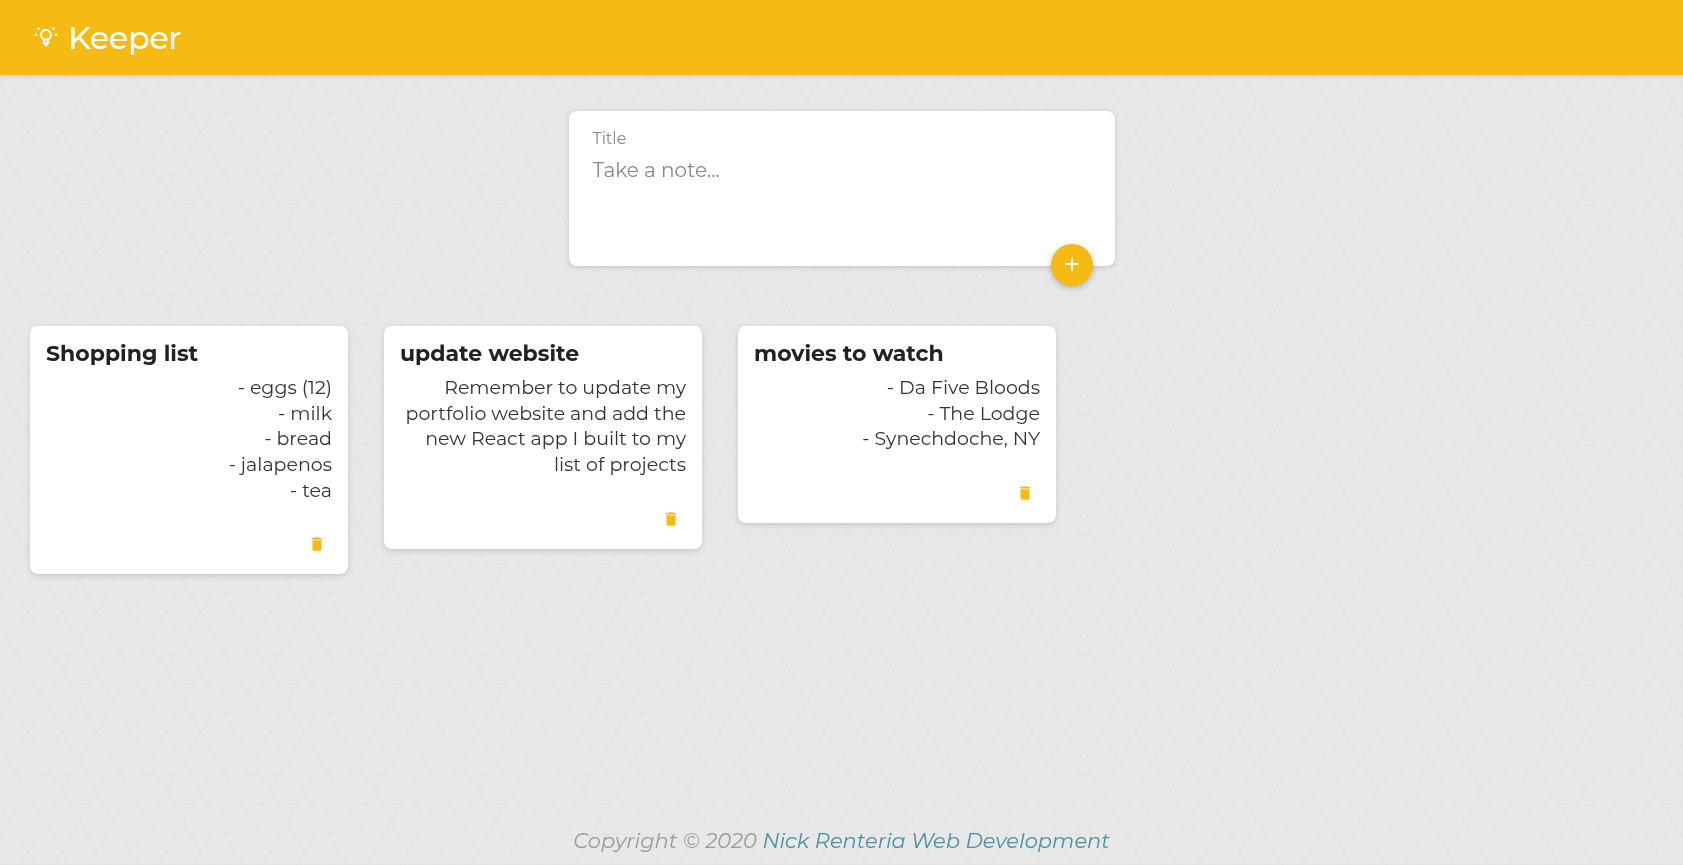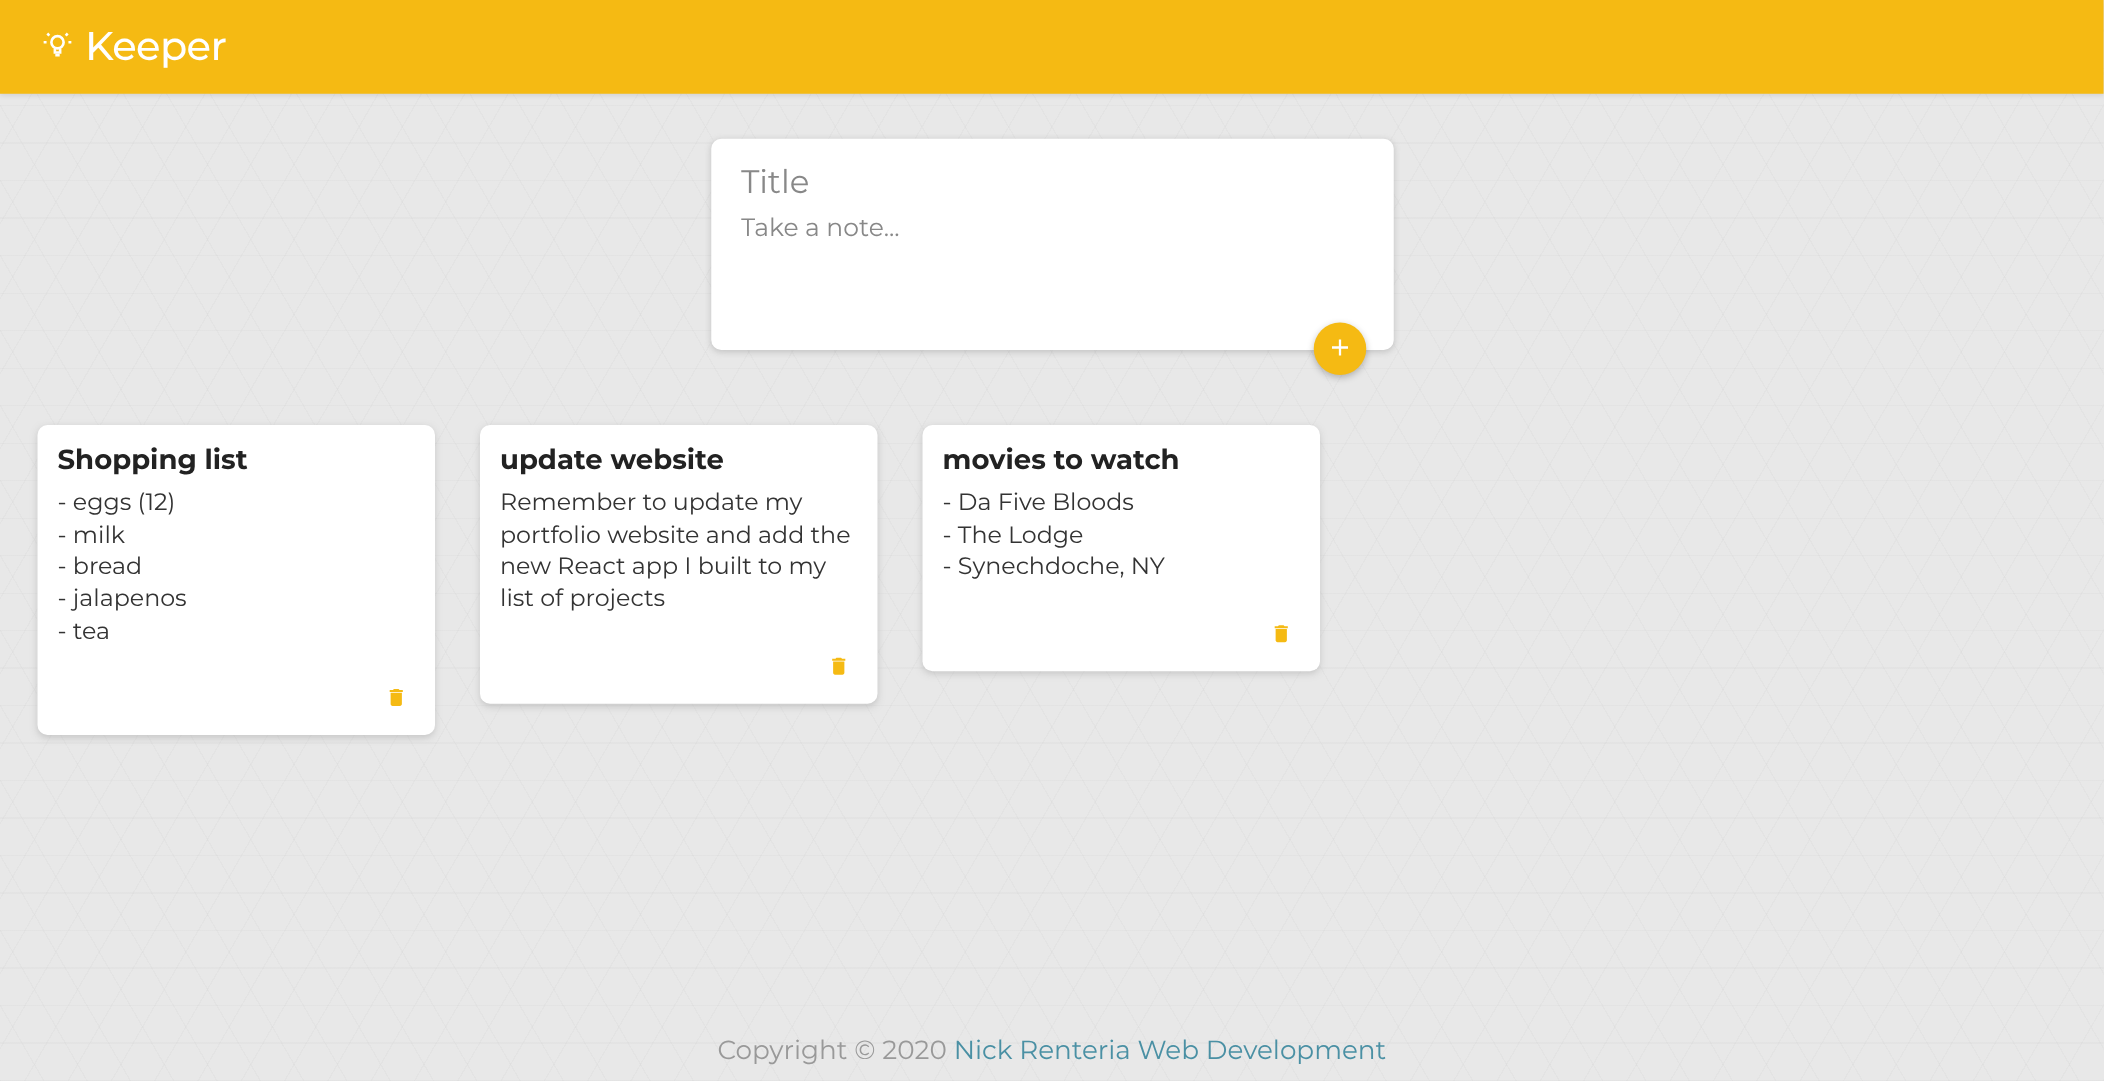--- a/index.html
+++ b/index.html
@@ -49,21 +49,21 @@
     .create-area input,
     .create-area textarea {
       width: 100%;
       border: none;
       outline: none;
       font-family: inherit;
       background: transparent;
       resize: none;
     }
     .create-area input {
-      font-size: 26px;
+      font-size: 16px;
       color: #333;
       margin-bottom: 10px;
     }
     .create-area input::placeholder {
       color: #888;
     }
     .create-area textarea {
       font-size: 20px;
       color: #b91c1c;
       min-height: 80px;
@@ -113,20 +113,21 @@
       font-weight: 700;
       margin-bottom: 8px;
       color: #222;
     }
     .note p {
       font-size: 19px;
       color: #333;
       white-space: pre-wrap;
       line-height: 1.35;
       margin-bottom: 24px;
+      text-align: right;
     }
     .delete-button {
       align-self: flex-end;
       background: none;
       border: none;
       cursor: pointer;
       padding: 6px;
       color: #f5ba13;
     }
     .delete-button svg {
@@ -136,20 +137,21 @@
     }
     footer {
       text-align: center;
       padding: 20px 0 12px;
       font-size: 21px;
       color: #999;
       position: fixed;
       bottom: 0;
       left: 0;
       right: 0;
+      font-style: italic;
     }
     footer a {
       color: #4a90a4;
       text-decoration: none;
     }
   </style>
 </head>
 <body>
 
 <header>

